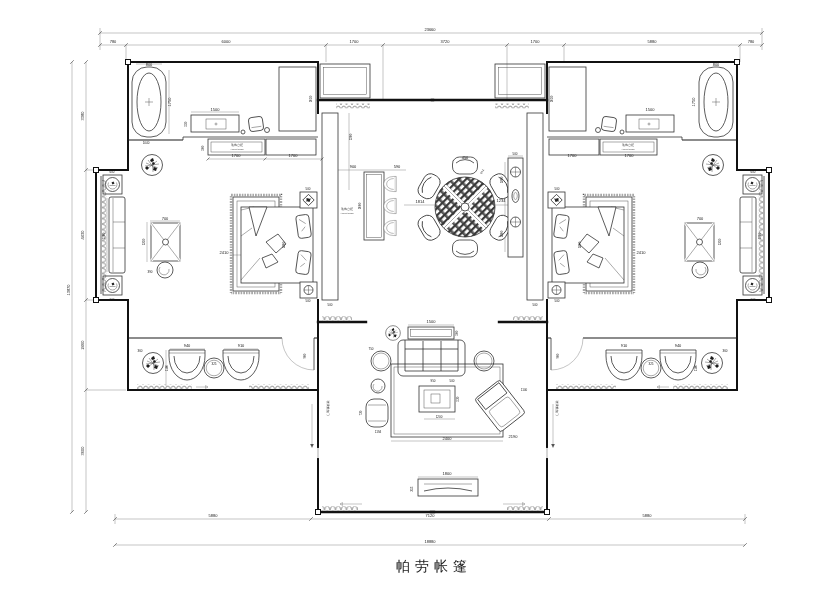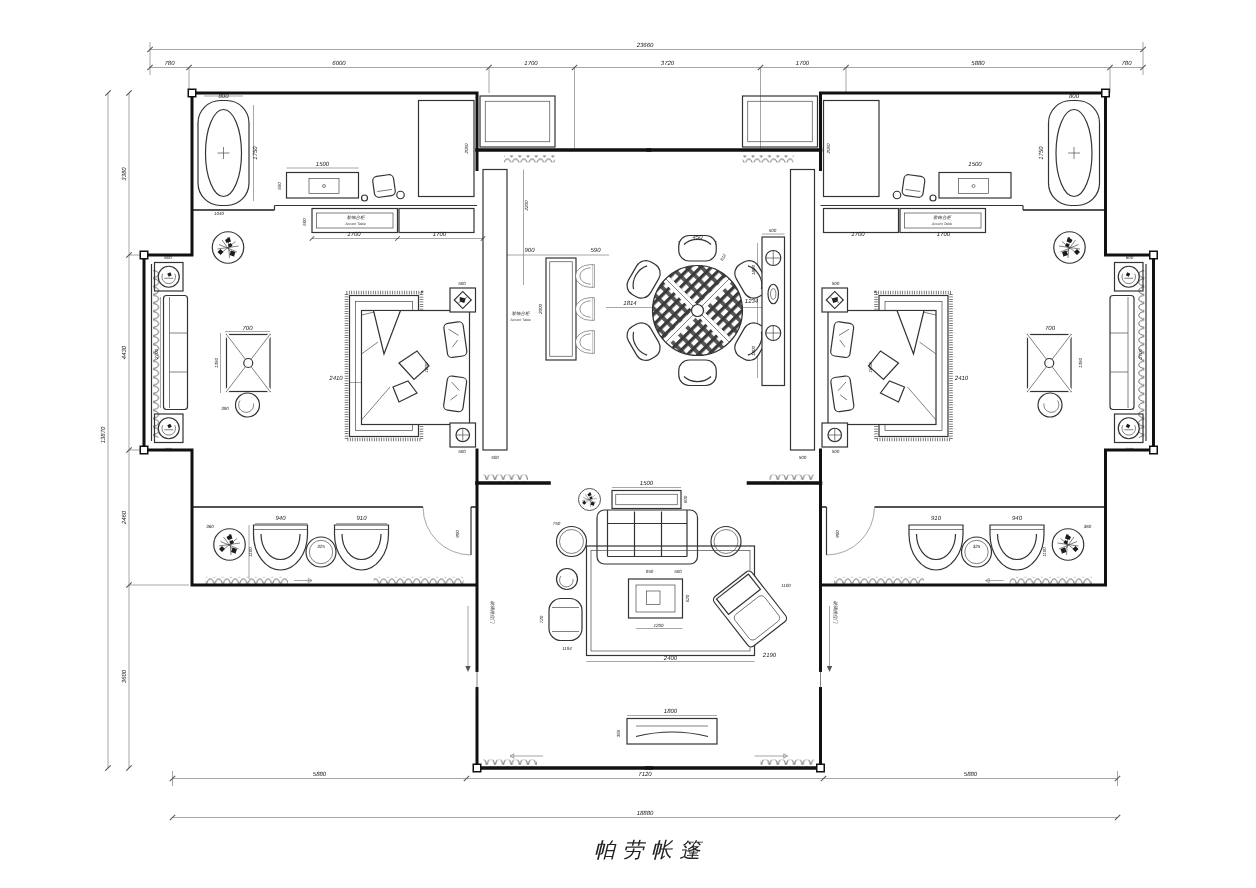--- a/index.html
+++ b/index.html
@@ -1,16 +1,16 @@
 <!DOCTYPE html>
 <html><head>
 <meta charset="utf-8">
 <style>
   html,body{margin:0;padding:0;background:#fff;}
-  .stage{width:837px;height:592px;position:relative;background:#fff;overflow:hidden;font-style:italic;}
+  .stage{width:837px;height:592px;position:relative;background:#fff;overflow:hidden;}
   svg{display:block;}
   svg text{font-family:"Liberation Sans",sans-serif;fill:#1a1a1a;}
   .d4{font-size:4px;text-anchor:middle;}
   .d3{font-size:3px;text-anchor:middle;}
   .d24{font-size:2.4px;text-anchor:middle;fill:#444;}
   .ttl{font-family:"Liberation Serif","DejaVu Serif",serif;font-size:14px;text-anchor:middle;letter-spacing:5px;fill:#222;}
   .w2{stroke:#111;stroke-width:2;fill:none;stroke-linecap:square;}
   .w22{stroke:#111;stroke-width:2.4;fill:none;stroke-linecap:square;}
   .w12{stroke:#1a1a1a;stroke-width:1.1;fill:none;}
   .f{stroke:#333;stroke-width:.8;fill:#fff;}

